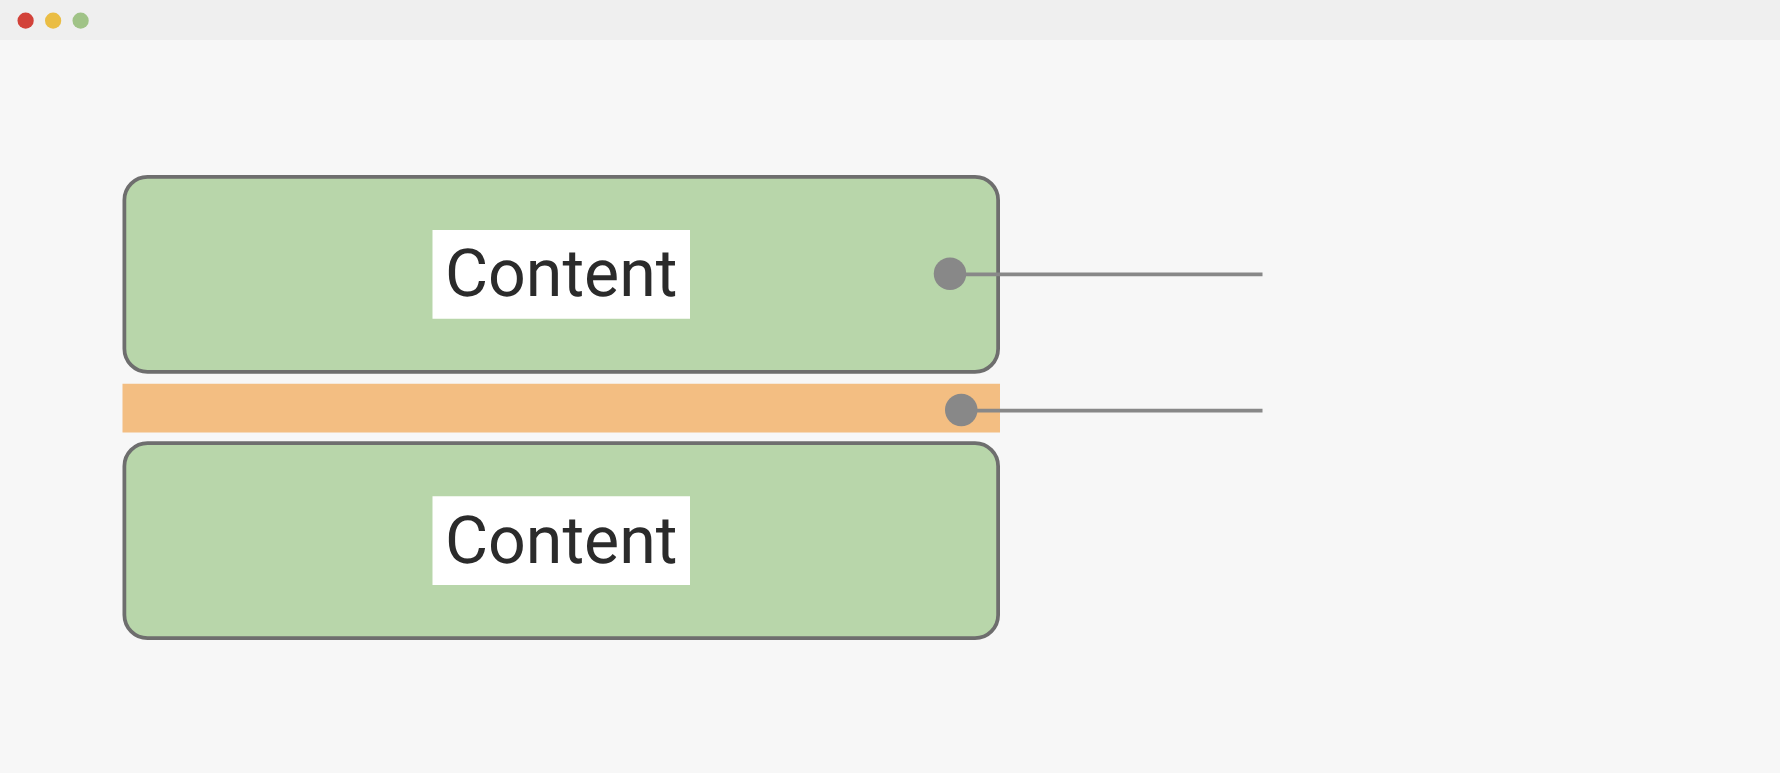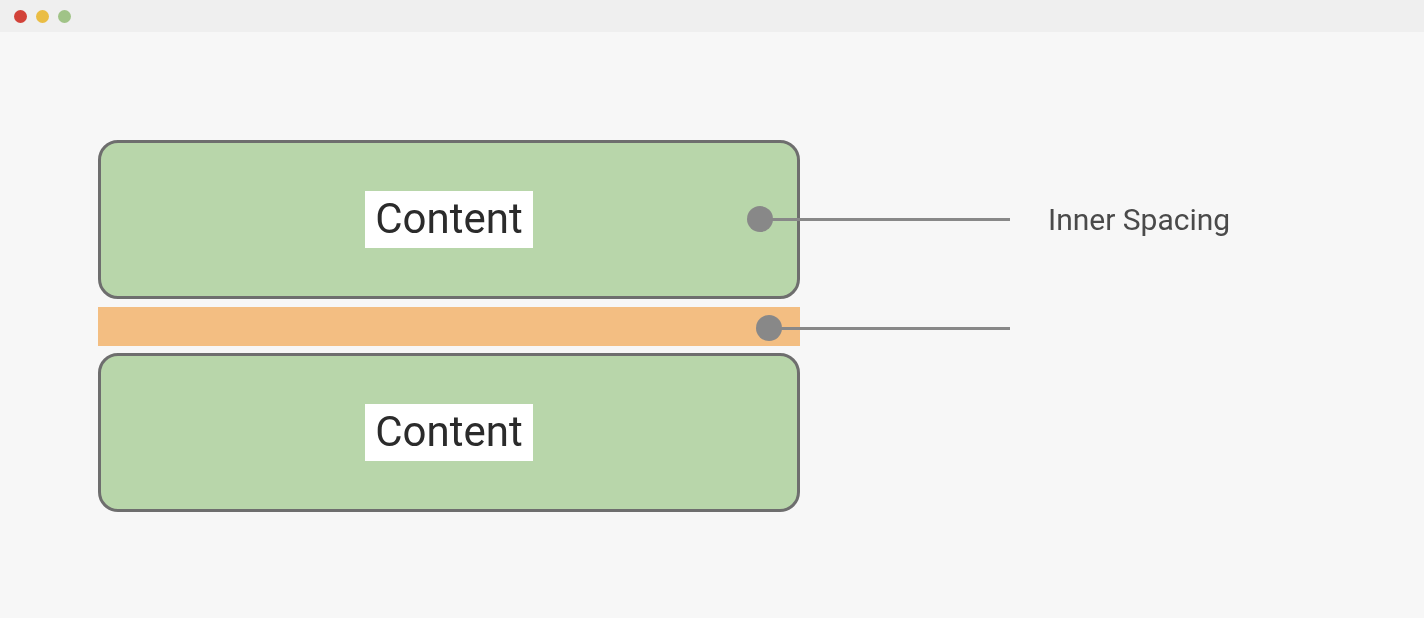--- a/index.html
+++ b/index.html
@@ -52,21 +52,21 @@
       display: flex;
       align-items: center;
       justify-content: center;
     }
     .box-top { top: 108px; }
     .box-bottom { top: 321px; }
 
     .content-label {
       background: #ffffff;
       padding: 0 10px;
-      font-size: 42px;
+      font-size: 53px;
       color: #2b2b2b;
       line-height: 1.35;
     }
 
     .gap-strip {
       position: absolute;
       left: 98px;
       width: 702px;
       top: 275px;
       height: 39px;
@@ -117,18 +117,17 @@
   <div class="box-top">
     <span class="content-label">Content</span>
   </div>
 
   <div class="box-bottom">
     <span class="content-label">Content</span>
   </div>
 
   <div class="callout-dot dot-inner"></div>
   <div class="callout-line line-inner"></div>
-  <div class="callout-label label-inner">Inner Spacing</div>
 
   <div class="callout-dot dot-outer"></div>
   <div class="callout-line line-outer"></div>
 
 </div>
 
 </body></html>

